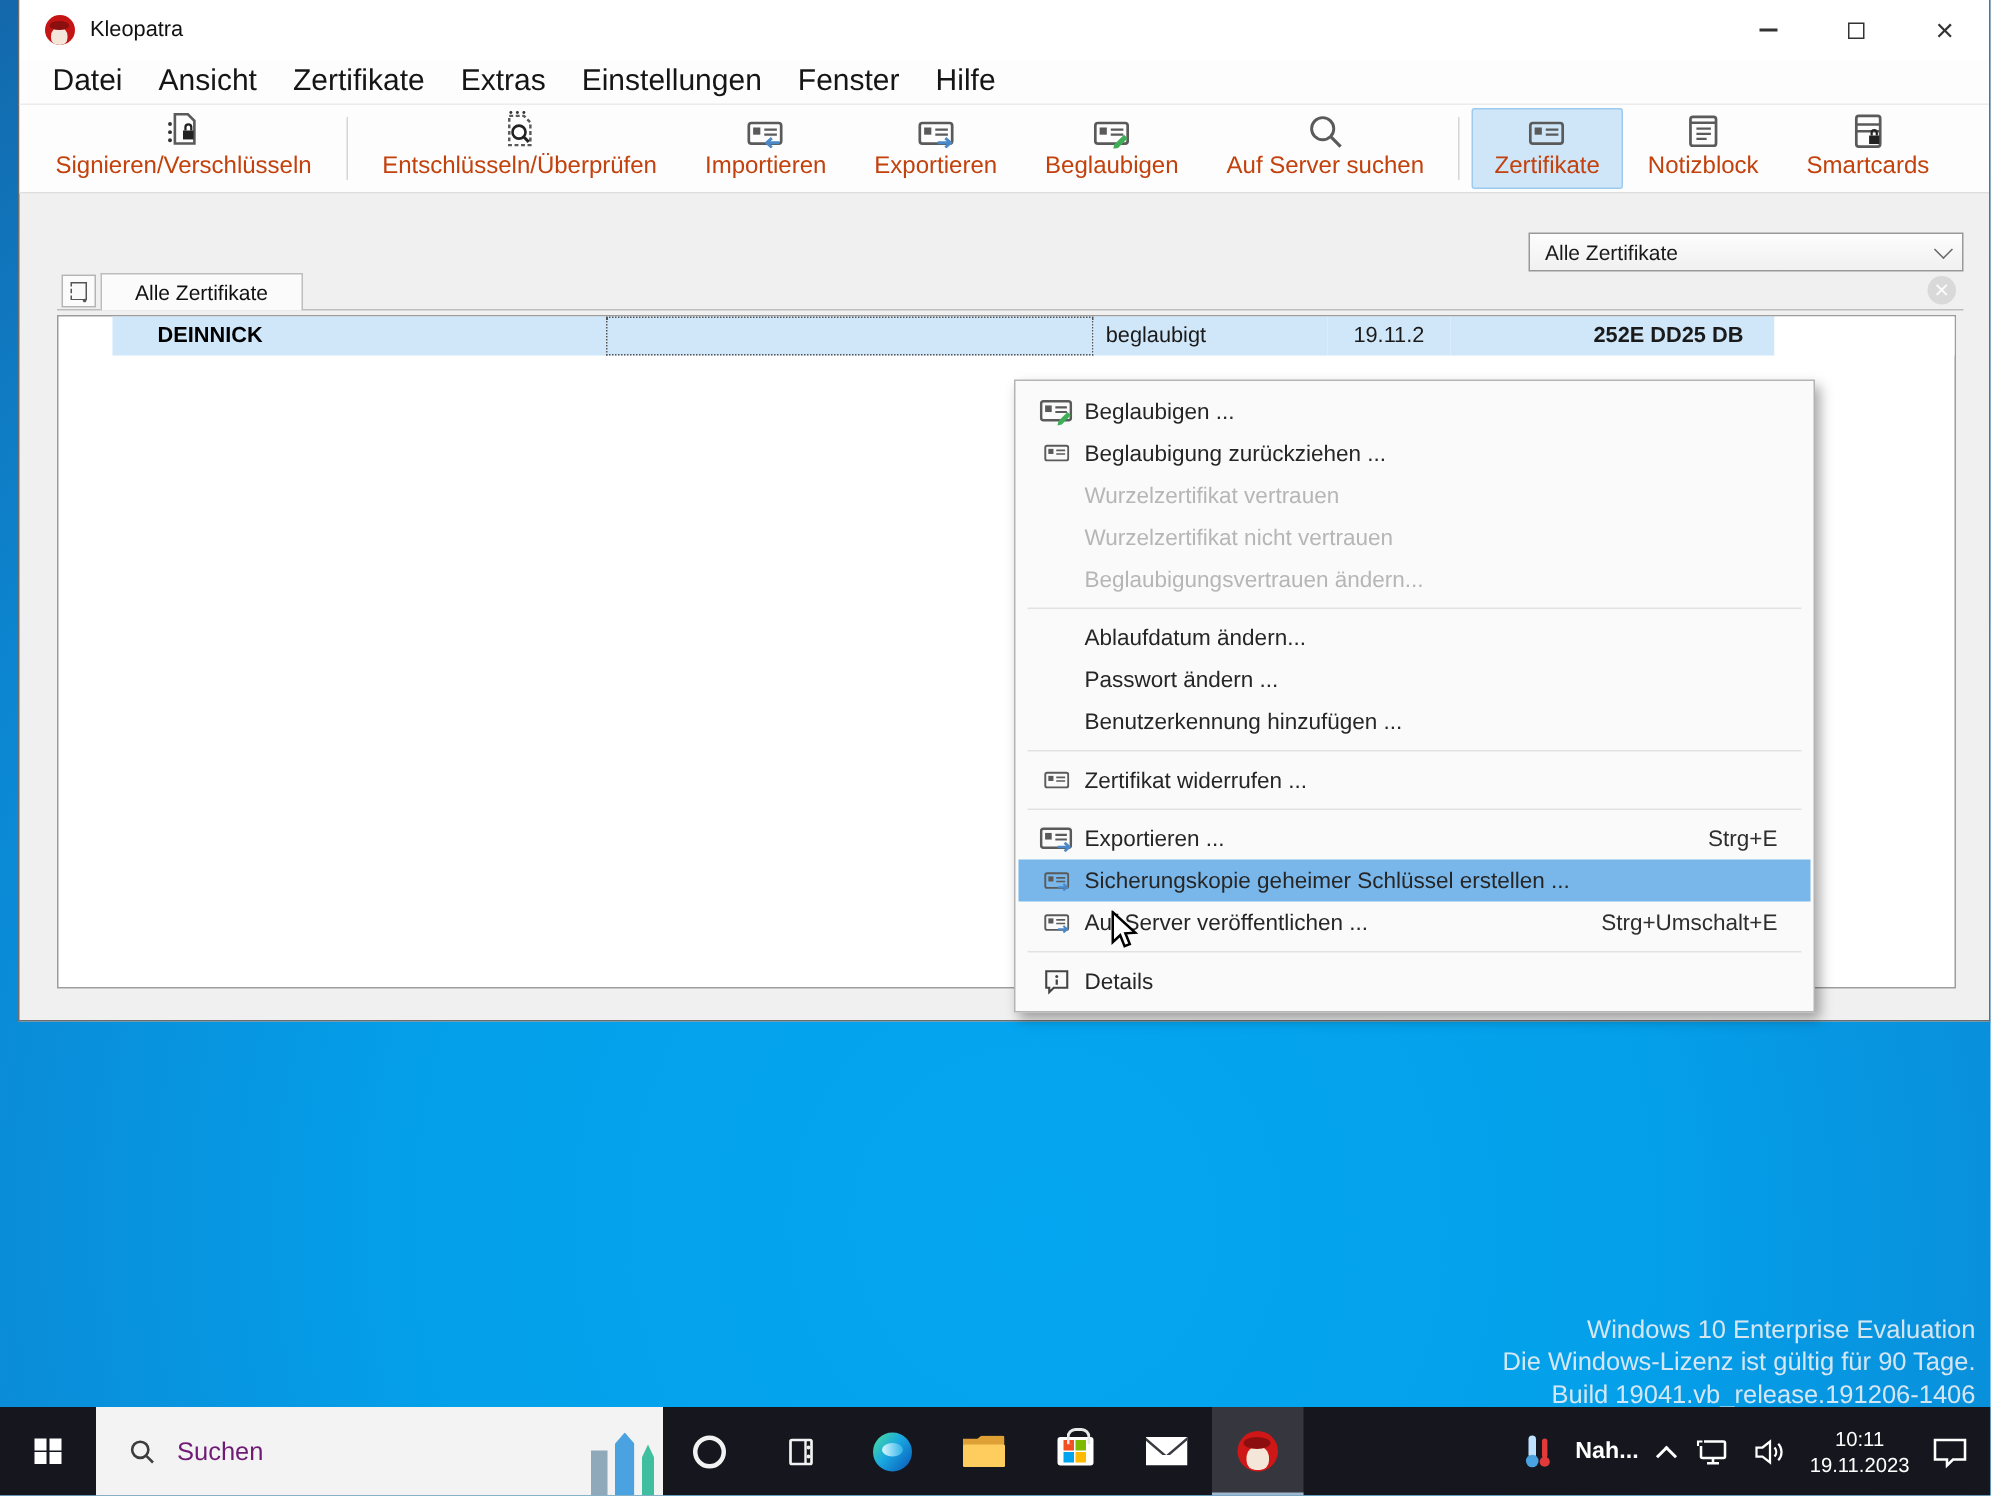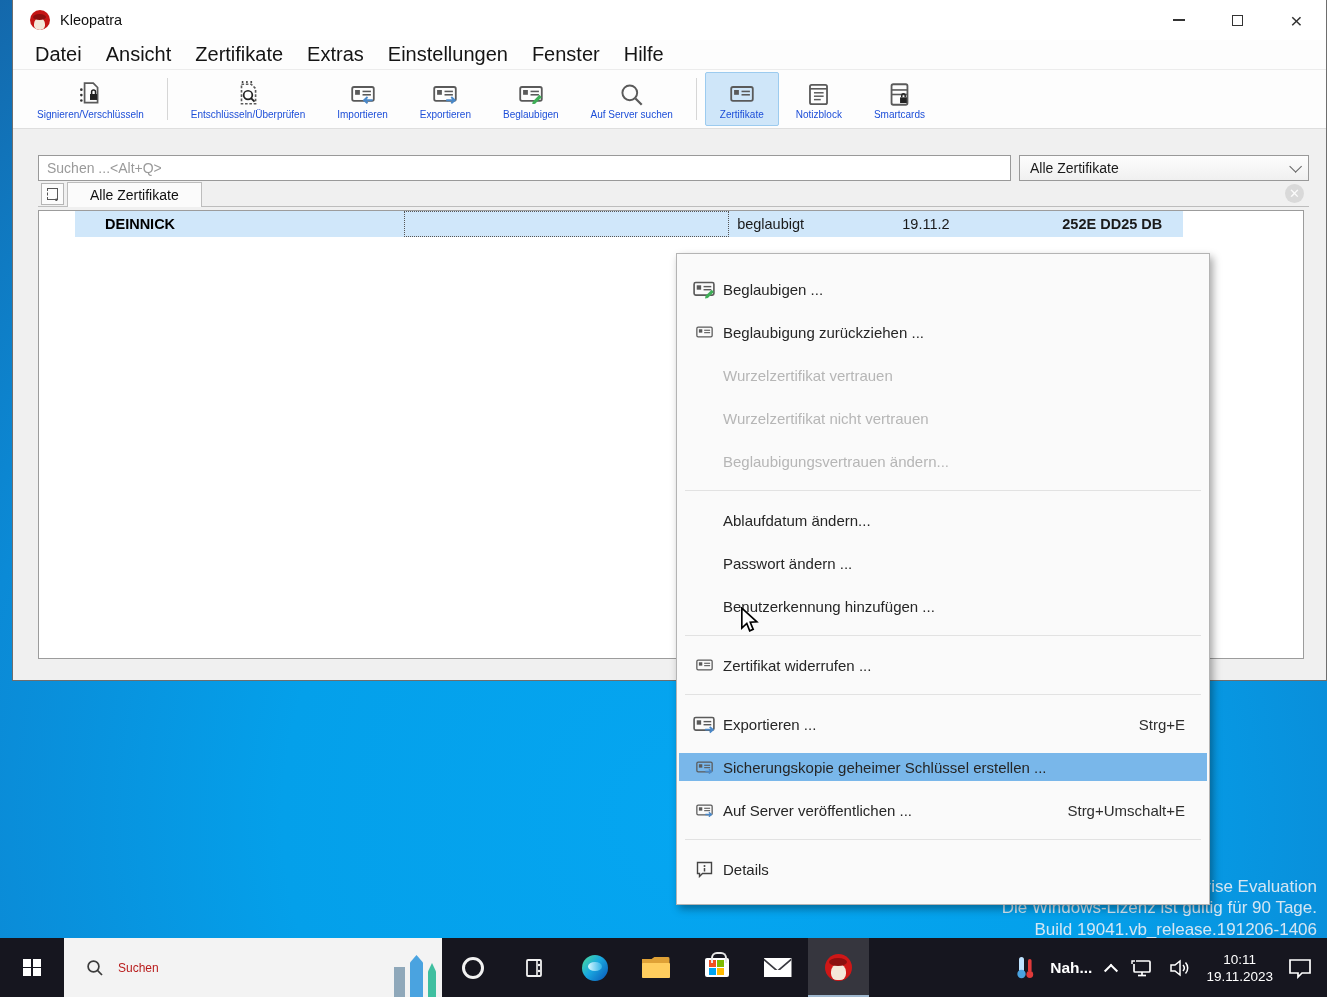--- a/index.html
+++ b/index.html
@@ -22,21 +22,21 @@
   .glyph-min { width:12px; height:1.5px; background:#333; }
   .glyph-max { width:11px; height:11px; border:1.5px solid #333; }
   .glyph-close { font-size:21px; line-height:1; color:#333; }
   
   .menubar { height:30px; background:#fdfdfd; display:flex; align-items:center; padding-left:10px; border-bottom:1px solid #ececec; }
   .menubar-item { padding:4px 12px; font-size:20px; color:#151515; }
   
   .toolbar { height:59px; background:#fdfdfd; display:flex; align-items:stretch; padding-left:8px; border-bottom:1px solid #dedede; }
   .tb-btn { display:flex; flex-direction:column; align-items:center; justify-content:flex-end; padding:5px 14px 5px; gap:2px; border:1px solid transparent; border-radius:2px; margin:2px 1px; }
   .tb-btn .tb-icon { height:26px; display:flex; align-items:center; justify-content:center; }
-  .tb-btn .tb-label { font-size:10px; color:#1d4ed8; white-space:nowrap; }
+  .tb-btn .tb-label { font-size:16px; color:#c2410c; white-space:nowrap; }
   .tb-btn.active { background:#cfe6f9; border-color:#9ccbef; }
   .tb-sep { width:1px; background:#d6d6d6; margin:8px 7px; }
   
   .search-input { position:absolute; left:25px; top:155px; width:973px; height:26px; border:1px solid #999; background:#fff; font-size:14px; padding:0 8px; color:#444; font-family:inherit; }
   .search-input::placeholder { color:#9a9a9a; }
   .filter-combo { position:absolute; left:1006px; top:155px; width:290px; height:26px; border:1px solid #999; background:linear-gradient(#fdfdfd,#f0f0f0); display:flex; align-items:center; padding:0 10px; font-size:14px; }
   .combo-chevron { margin-left:auto; width:9px; height:9px; border-right:1.8px solid #666; border-bottom:1.8px solid #666; transform:rotate(45deg) translateY(-3px); }
   
   .newtab-btn { position:absolute; left:28px; top:183px; width:23px; height:22px; border:1px solid #b5b5b5; background:#fbfbfb; display:flex; align-items:center; justify-content:center; }
   .newtab-glyph { width:11px; height:12px; border:1.4px solid #555; border-left-style:dashed; position:relative; }
@@ -52,36 +52,36 @@
   .cl-row { display:flex; height:26px; }
   .cl-cell { font-size:14.5px; display:flex; align-items:center; background:#d0e7fa; }
   .cell-name { font-weight:bold; padding-left:30px; color:#000;margin-left:36px; }
   .cell-email { border:1px dotted #555; }
   .cell-plain { padding-left:8px; }
   .cell-center { justify-content:center; }
   .cell-key { font-weight:bold; }
   .cell-filler { background:#fff; }
   
   .context-menu { position:absolute; left:676px; top:253px; width:534px; background:#fafafa; border:1px solid #b4b4b4; box-shadow:3px 4px 8px rgba(0,0,0,.35); padding:6px 0; z-index:10; }
-  .cm-item { height:28px; display:flex; align-items:center; padding:0 22px 0 14px; margin:15px 2px; font-size:15px; color:#262626; }
+  .cm-item { height:28px; display:flex; align-items:center; padding:0 22px 0 14px; margin:0 2px; font-size:15px; color:#262626; }
   .cm-item .cm-icon { width:22px; display:flex; align-items:center; justify-content:center; margin-right:8px; flex:0 0 auto; }
   .cm-item .cm-label { white-space:nowrap; }
   .cm-item .cm-shortcut { margin-left:auto; color:#2e2e2e; }
   .cm-item.disabled { color:#b6b6b6; }
   .cm-item.highlighted { background:#79b7ea; }
   .cm-sep { height:1px; background:#e2e2e2; margin:5px 8px; }
   
   .watermark { position:absolute; right:10px; bottom:57px; text-align:right; color:#e6edf4; font-size:17px; line-height:21.5px; opacity:.92; }
   
   .taskbar { position:absolute; left:0; bottom:0; width:1327px; height:59px; background:#16161f; display:flex; align-items:stretch; z-index:20; }
   .start-btn { width:64px; display:flex; align-items:center; justify-content:center; }
   .win-logo { display:grid; grid-template-columns:8px 8px; grid-template-rows:8px 8px; gap:1.5px; }
   .win-logo span { background:#fff; }
   .tb-search { width:378px; background:#f3f3f3; display:flex; align-items:center; padding-left:22px; position:relative; overflow:hidden; }
-  .tb-search-label { font-size:12px; color:#b91c1c; margin-left:14px; }
+  .tb-search-label { font-size:17px; color:#701a75; margin-left:14px; }
   .skyline { position:absolute; right:6px; bottom:0; display:flex; align-items:flex-end; gap:5px; }
   .bld1 { width:11px; height:30px; background:#8fa8ba; }
   .bld2 { width:13px; height:42px; background:#4aa3e0; clip-path:polygon(0 100%,0 18%,50% 0,100% 18%,100% 100%); }
   .bld3 { width:8px; height:34px; background:#3fbfa0; clip-path:polygon(0 100%,0 25%,50% 0,100% 25%,100% 100%); }
   .task-app { width:61px; display:flex; align-items:center; justify-content:center; position:relative; }
   .task-app.active { background:rgba(255,255,255,.14); box-shadow:inset 0 -2px 0 #9fb8cf; }
   .tray { margin-left:auto; display:flex; align-items:center; gap:14px; padding-right:14px; color:#fff; }
   .tray-weather-label { font-size:15.5px; font-weight:bold; }
   .tray-chevron { width:10px; height:10px; border-left:2px solid #fff; border-top:2px solid #fff; transform:rotate(45deg) translate(2px,2px); }
   .clock { text-align:center; font-size:13.5px; line-height:17px; }
@@ -236,21 +236,20 @@
             <line x1="3" y1="7" x2="17" y2="7" stroke="#5a5a5a" stroke-width="1.4"></line>
             <line x1="3" y1="11" x2="17" y2="11" stroke="#5a5a5a" stroke-width="1.4"></line>
             <rect x="10.5" y="13.5" width="6" height="5" fill="#222"></rect>
             <path d="M12 13.5 v-1.6 a1.5 1.5 0 0 1 3 0 v1.6" fill="none" stroke="#222" stroke-width="1.3"></path>
           </svg>
         </span>
         <span class="tb-label">Smartcards</span>
       </div>
     </div>
 
-  <input class="search-input" placeholder="Suchen ...&lt;Alt+Q&gt;" style="">
   <div class="filter-combo">
     <span>Alle Zertifikate</span>
     <span class="combo-chevron"></span>
   </div>
 
   <div class="newtab-btn">
     <span class="newtab-glyph"></span>
   </div>
   <div class="tabbar-line"></div>
   <div class="tab-active">

